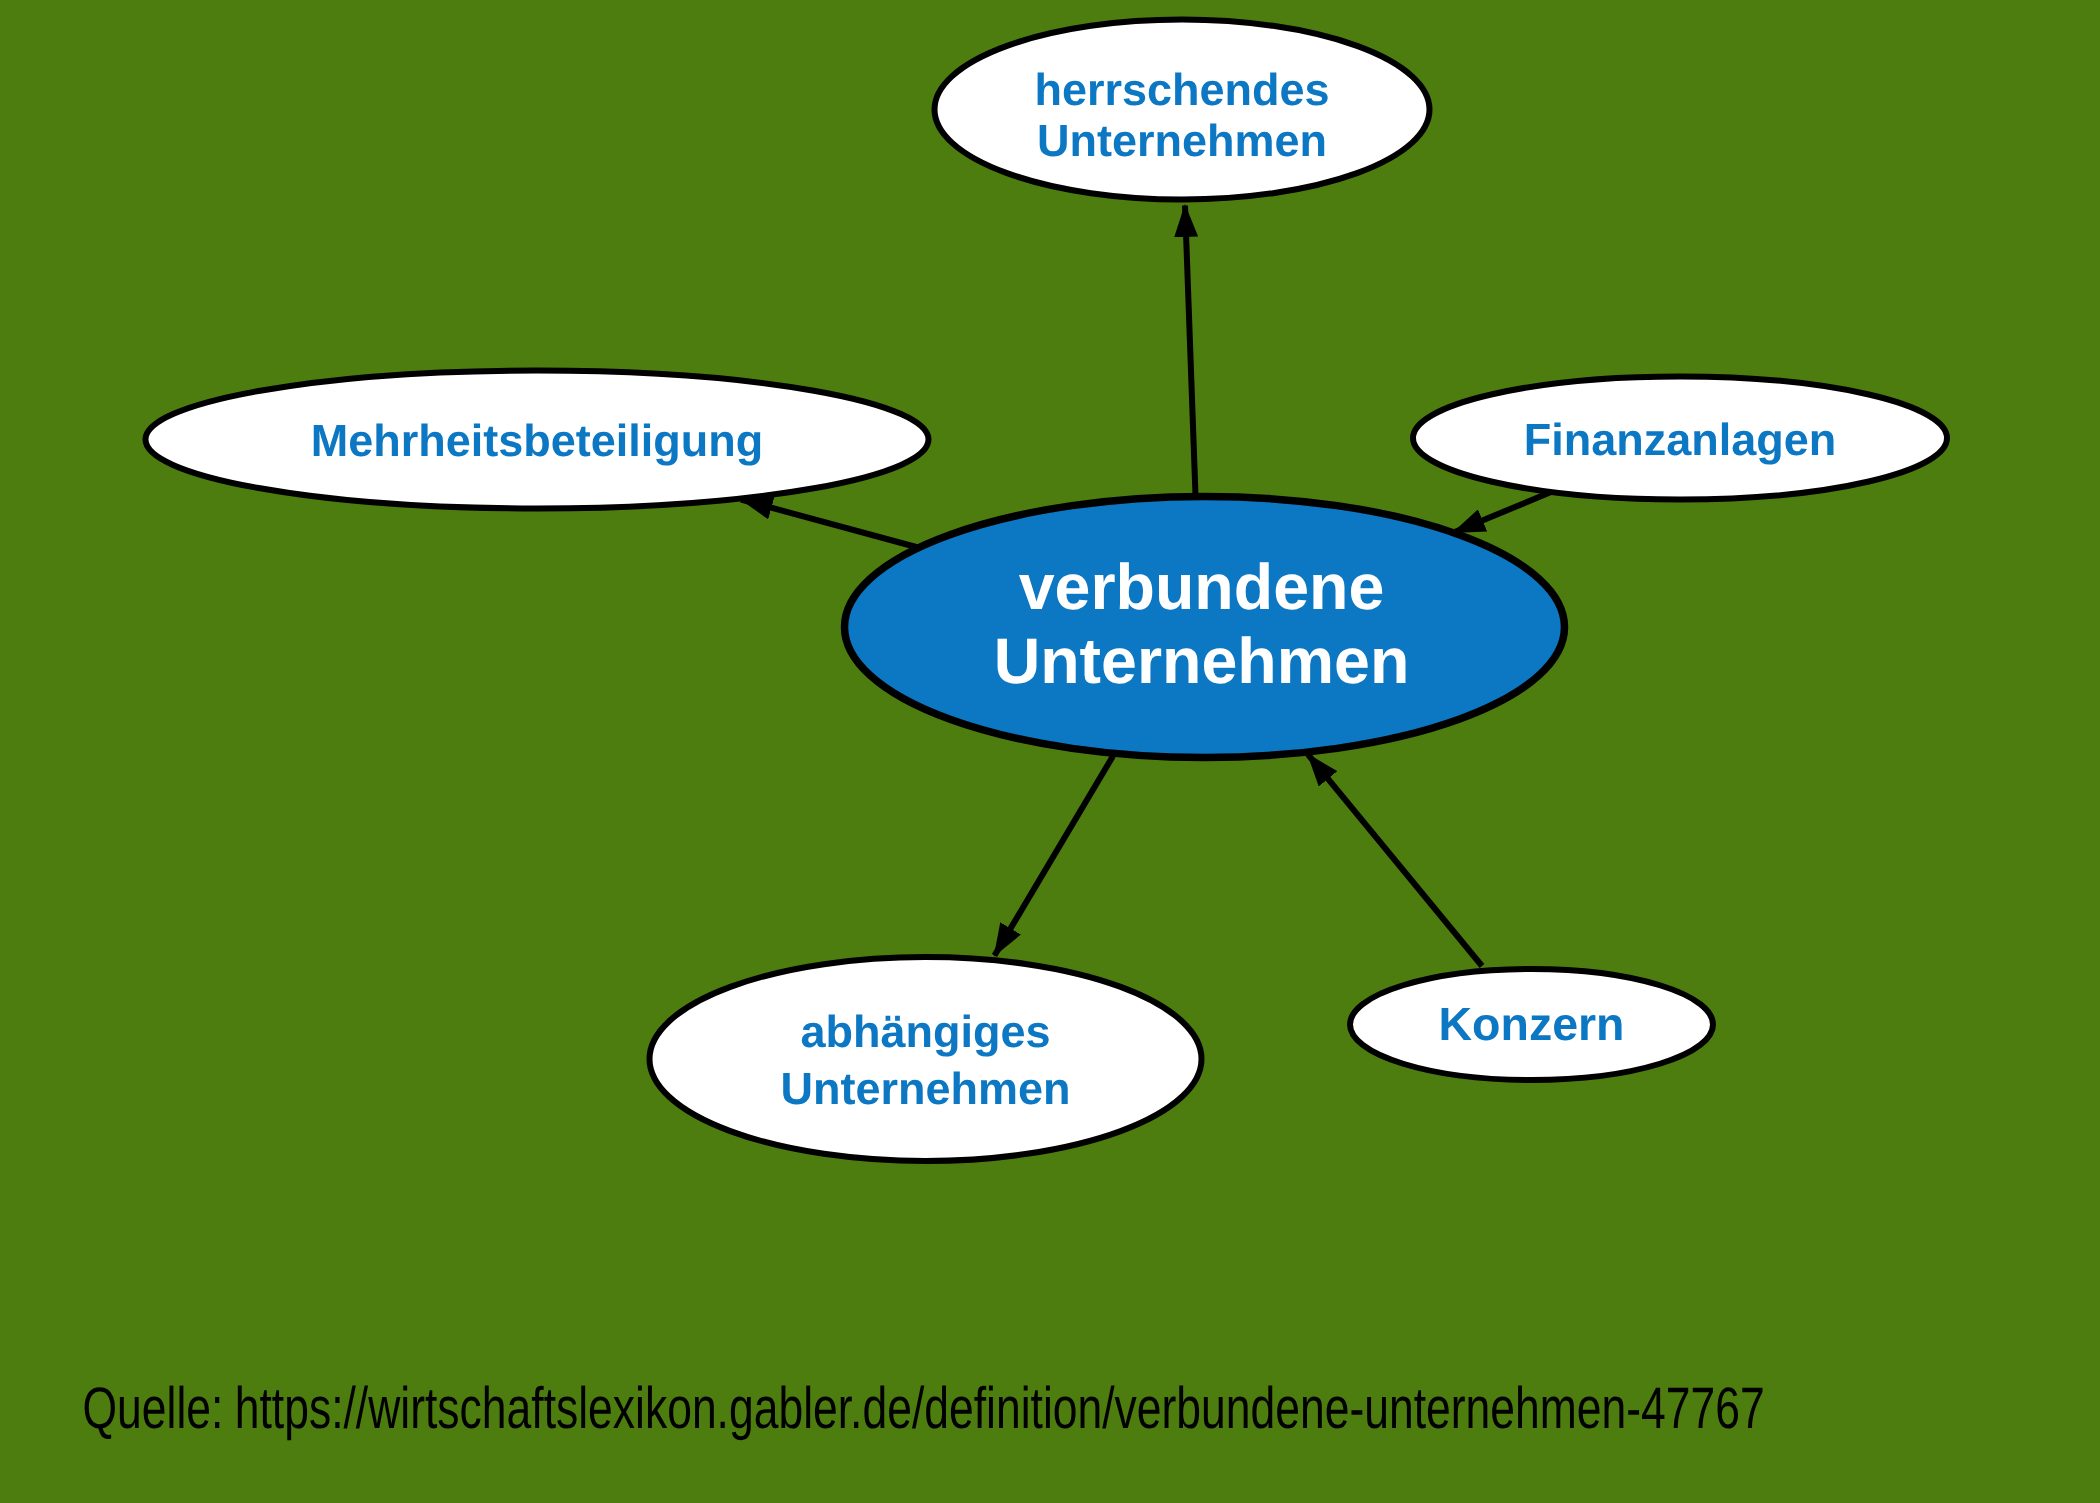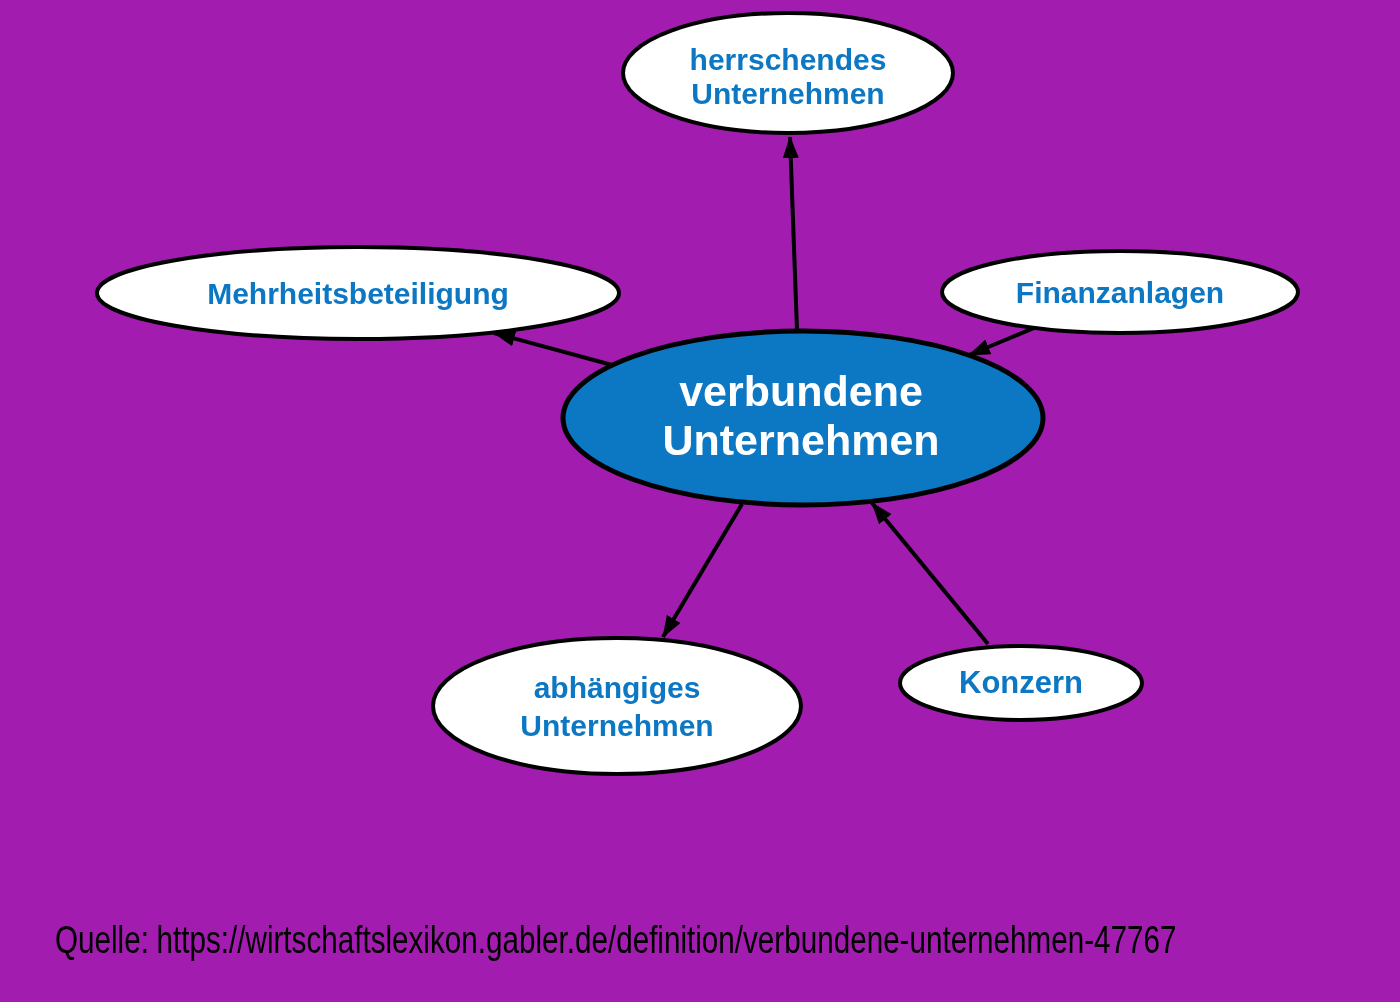--- a/index.html
+++ b/index.html
@@ -8,21 +8,21 @@
     width: 1400px;
     height: 1002px;
     background: #ffffff;
     overflow: hidden;
     font-family: "Liberation Sans", sans-serif;
   }
   .stage {
     position: relative;
     width: 1400px;
     height: 1002px;
-    background: #a21caf;
+    background: #4d7c0f;
   }
   svg.concept-map {
     position: absolute;
     left: 0;
     top: 0;
   }
   svg.concept-map text {
     font-family: "Liberation Sans", sans-serif;
     font-weight: bold;
     text-anchor: middle;

